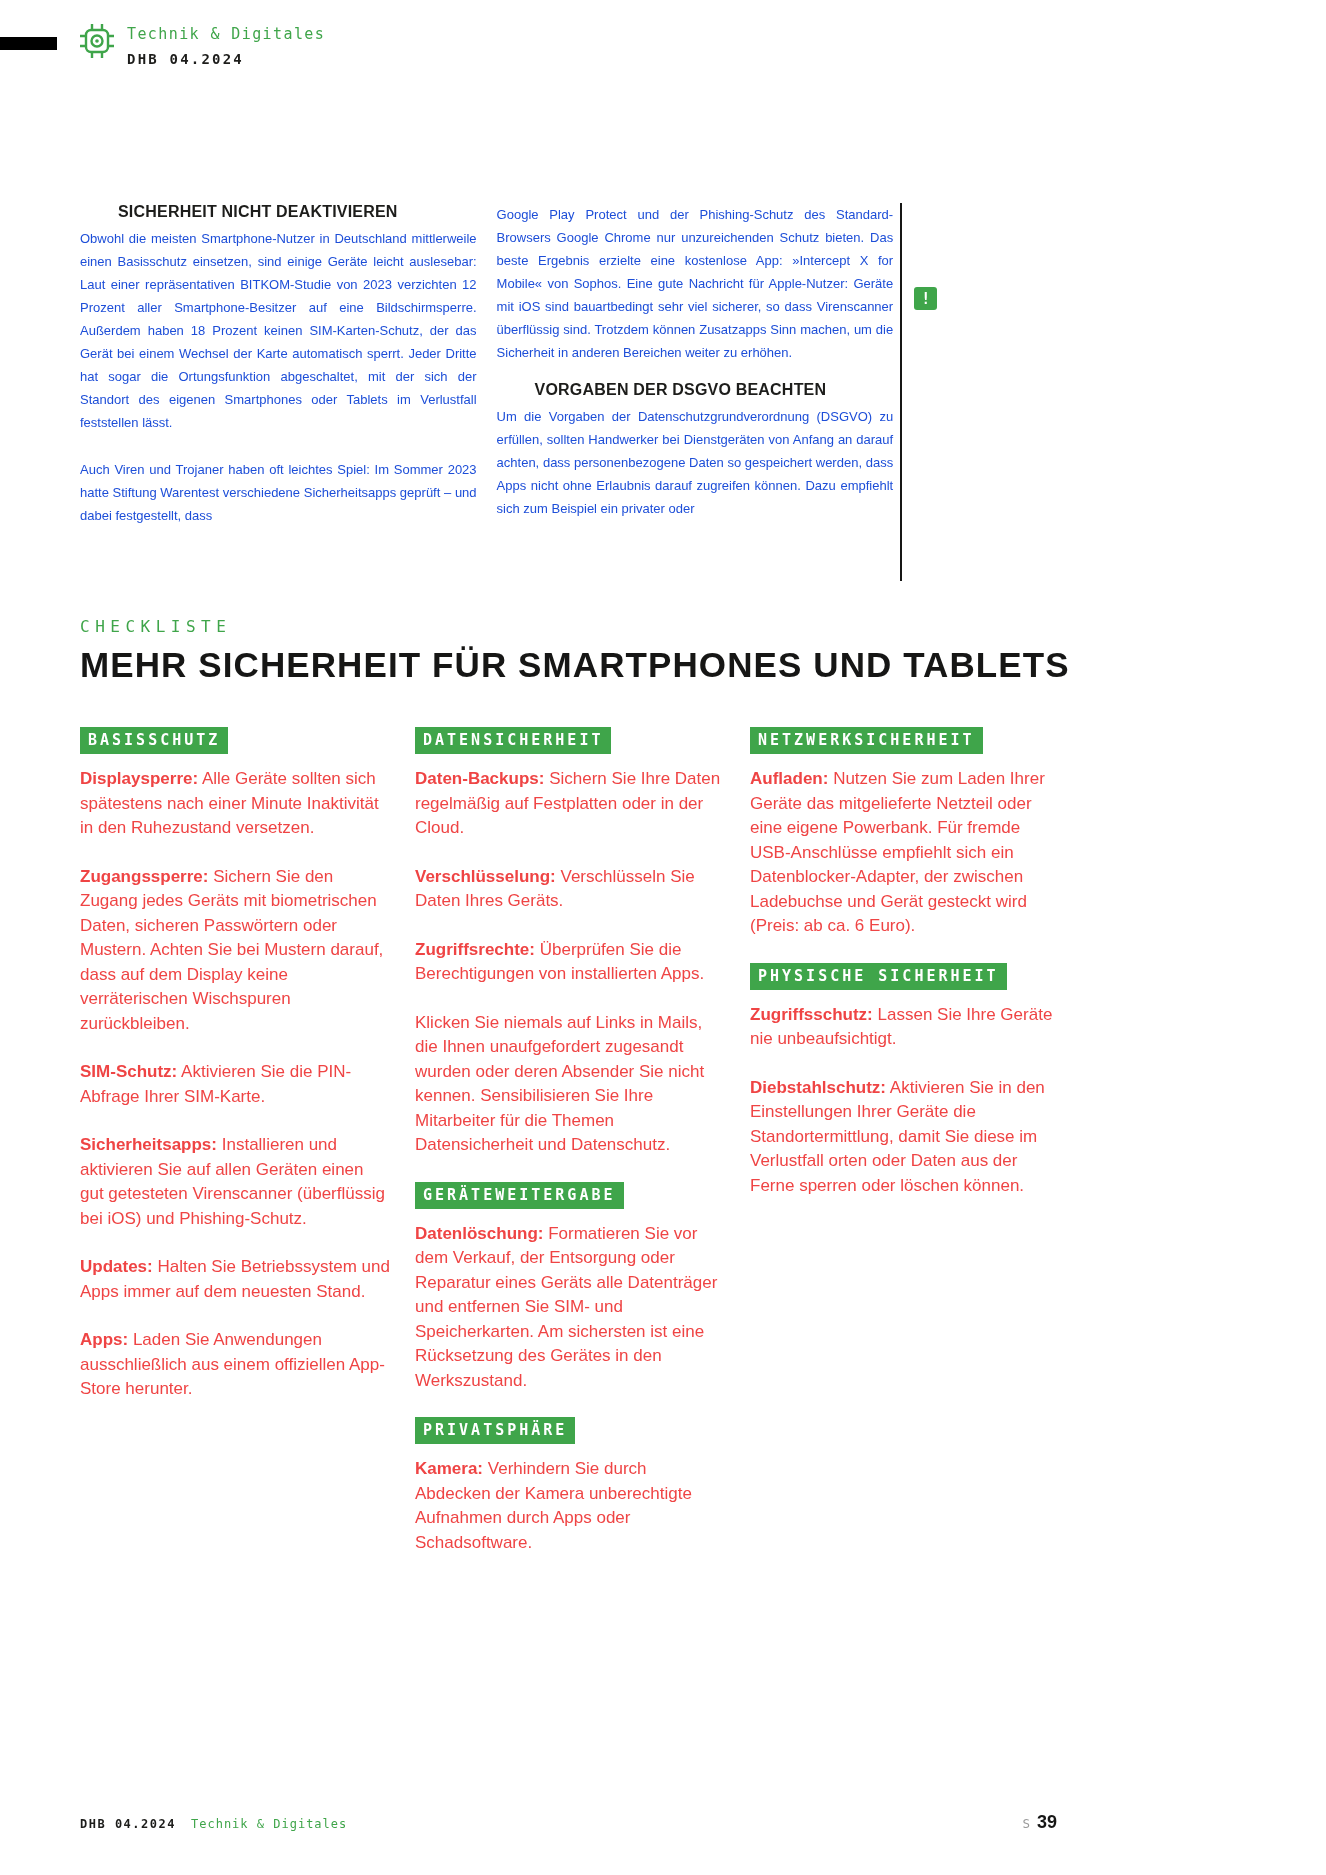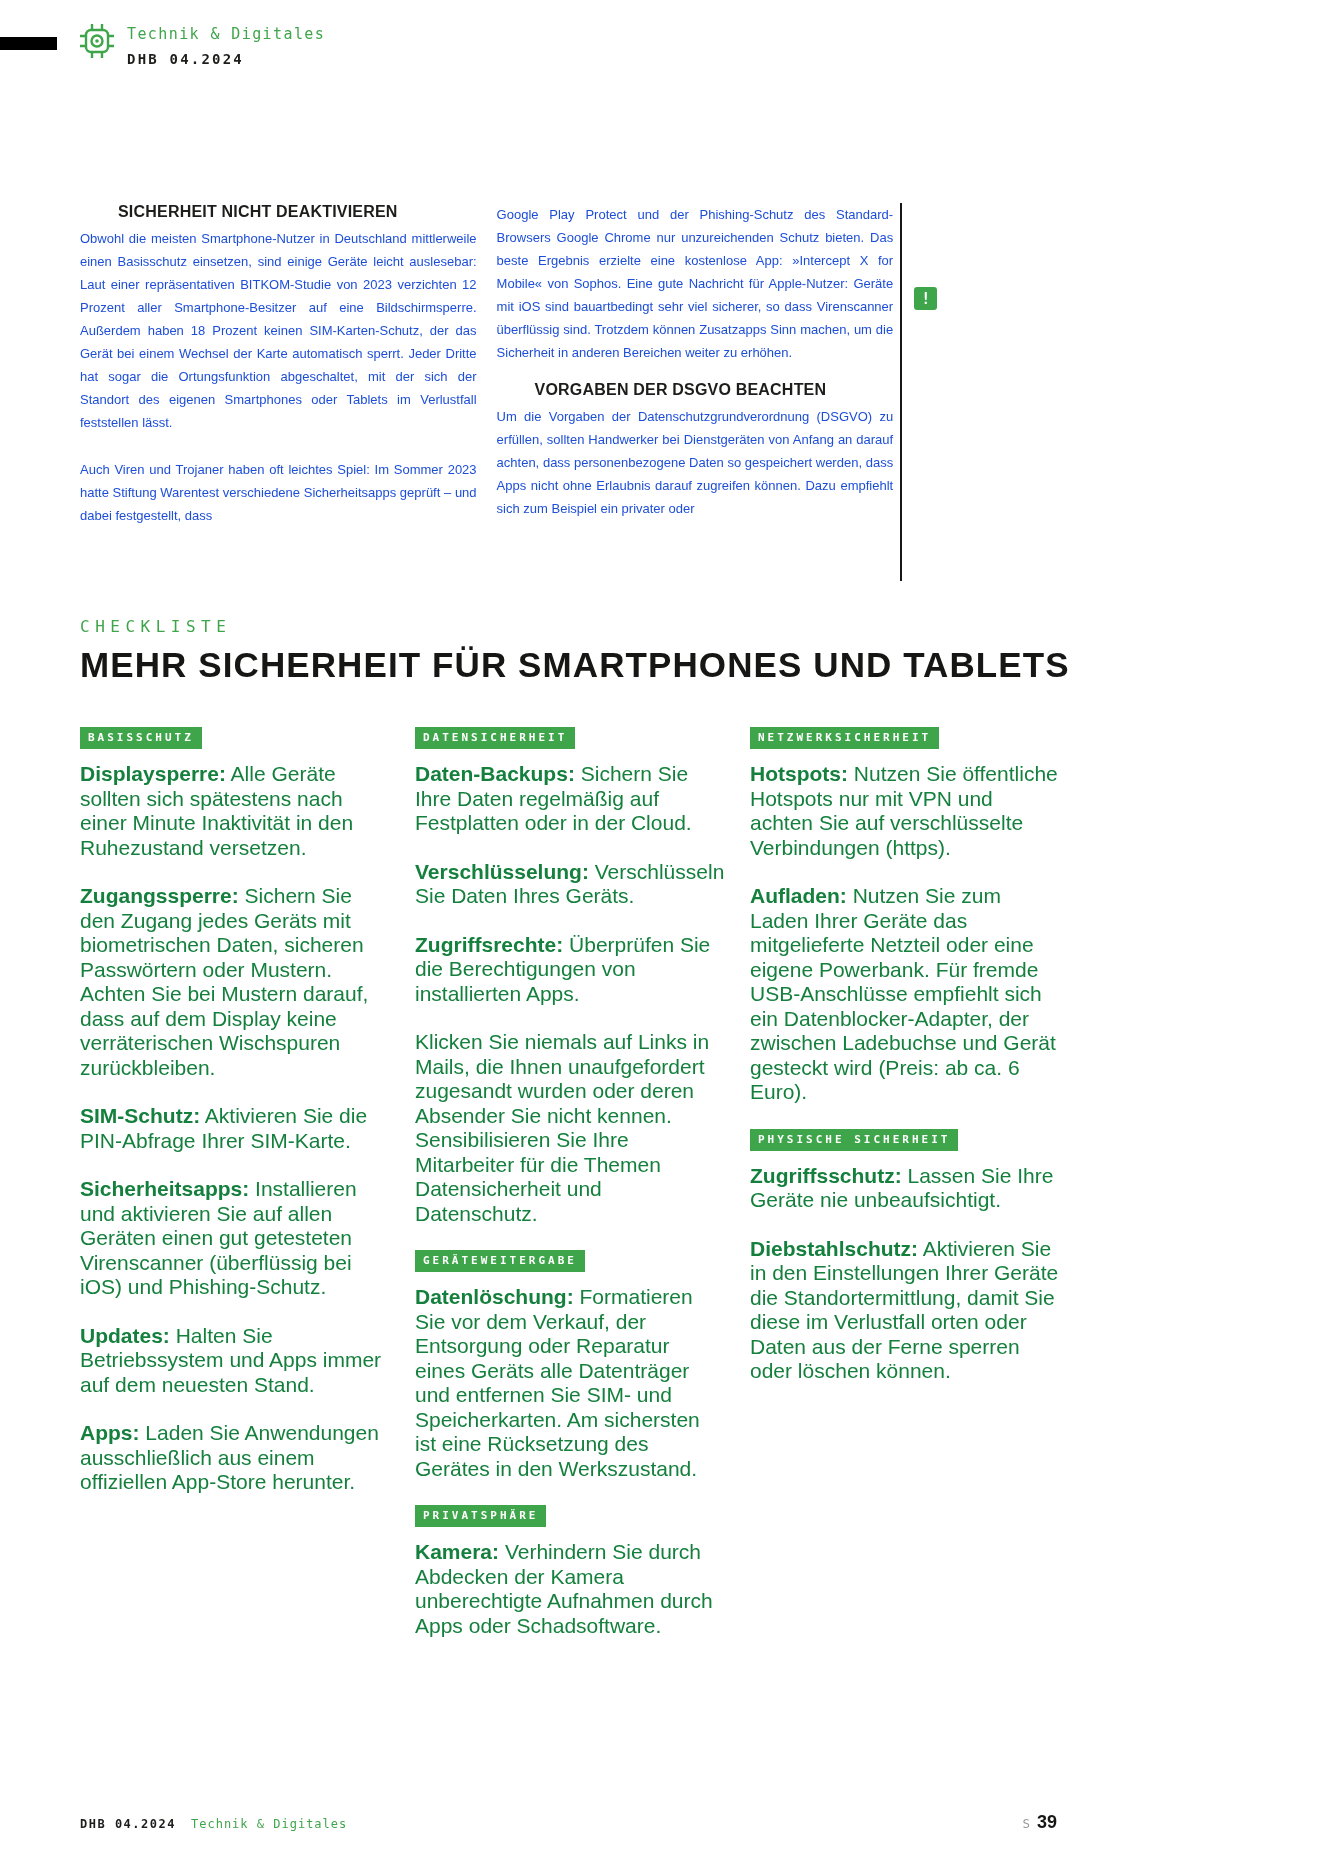--- a/index.html
+++ b/index.html
@@ -37,22 +37,22 @@
   .check-head { position:absolute; left:80px; top:617px; }
   .kicker { font-family:"DejaVu Sans Mono", monospace; font-size:16px; letter-spacing:5.5px; color:#3fa54a; }
   .title { font-size:35px; font-weight:bold; letter-spacing:1.1px; margin-top:9px; color:#161615; }
 
   
   .check-cols { position:absolute; left:80px; top:727px; display:flex; }
   .ccol { width:310px; }
   .ccol + .ccol { margin-left:25px; }
   .csec + .csec { margin-top:2px; }
   .badge { display:inline-block; background:#3fa54a; color:#ffffff; font-family:"DejaVu Sans Mono", monospace;
-    font-size:11px; font-weight:bold; letter-spacing:3px; padding:4px 8px 5px 8px; margin-bottom:13px; }
-  .item { font-size:21px; line-height:24.5px; margin-bottom:24px; color:#15803d; }
+    font-size:15px; font-weight:bold; letter-spacing:3px; padding:4px 8px 5px 8px; margin-bottom:13px; }
+  .item { font-size:17px; line-height:24.5px; margin-bottom:24px; color:#ef4444; }
   .item strong { font-weight:bold; }
 
   
   .pagefoot { position:absolute; left:80px; top:1812px; width:977px; display:flex; justify-content:space-between; align-items:baseline; }
   .foot-left { display:flex; gap:15px; align-items:baseline; }
   .foot-issue { font-family:"DejaVu Sans Mono", monospace; font-weight:bold; font-size:12px; letter-spacing:1.5px; color:#1d1d1b; }
   .foot-section { font-family:"DejaVu Sans Mono", monospace; font-size:12px; letter-spacing:1px; color:#3fa54a; }
   .foot-right { display:flex; gap:6px; align-items:baseline; }
   .foot-s { font-family:"DejaVu Sans Mono", monospace; font-size:12.5px; letter-spacing:1px; color:#9b9b9b; }
   .foot-num { font-size:18px; font-weight:bold; color:#161615; }
@@ -180,24 +180,20 @@
           <strong>Kamera:</strong>
           <span>Verhindern Sie durch Abdecken der Kamera unberechtigte Aufnahmen durch Apps oder Schadsoftware.</span>
         </p>
       </div>
     </div>
 
     <div class="ccol">
       <div class="csec">
         <div class="badge">NETZWERKSICHERHEIT</div>
         <p class="item">
-          <strong>Hotspots:</strong>
-          <span>Nutzen Sie öffentliche Hotspots nur mit VPN und achten Sie auf verschlüsselte Verbindungen (https).</span>
-        </p>
-        <p class="item">
           <strong>Aufladen:</strong>
           <span>Nutzen Sie zum Laden Ihrer Geräte das mitgelieferte Netzteil oder eine eigene Powerbank. Für fremde USB-Anschlüsse empfiehlt sich ein Datenblocker-Adapter, der zwischen Ladebuchse und Gerät gesteckt wird (Preis: ab ca. 6 Euro).</span>
         </p>
       </div>
       <div class="csec">
         <div class="badge">PHYSISCHE SICHERHEIT</div>
         <p class="item">
           <strong>Zugriffsschutz:</strong>
           <span>Lassen Sie Ihre Geräte nie unbeaufsichtigt.</span>
         </p>

